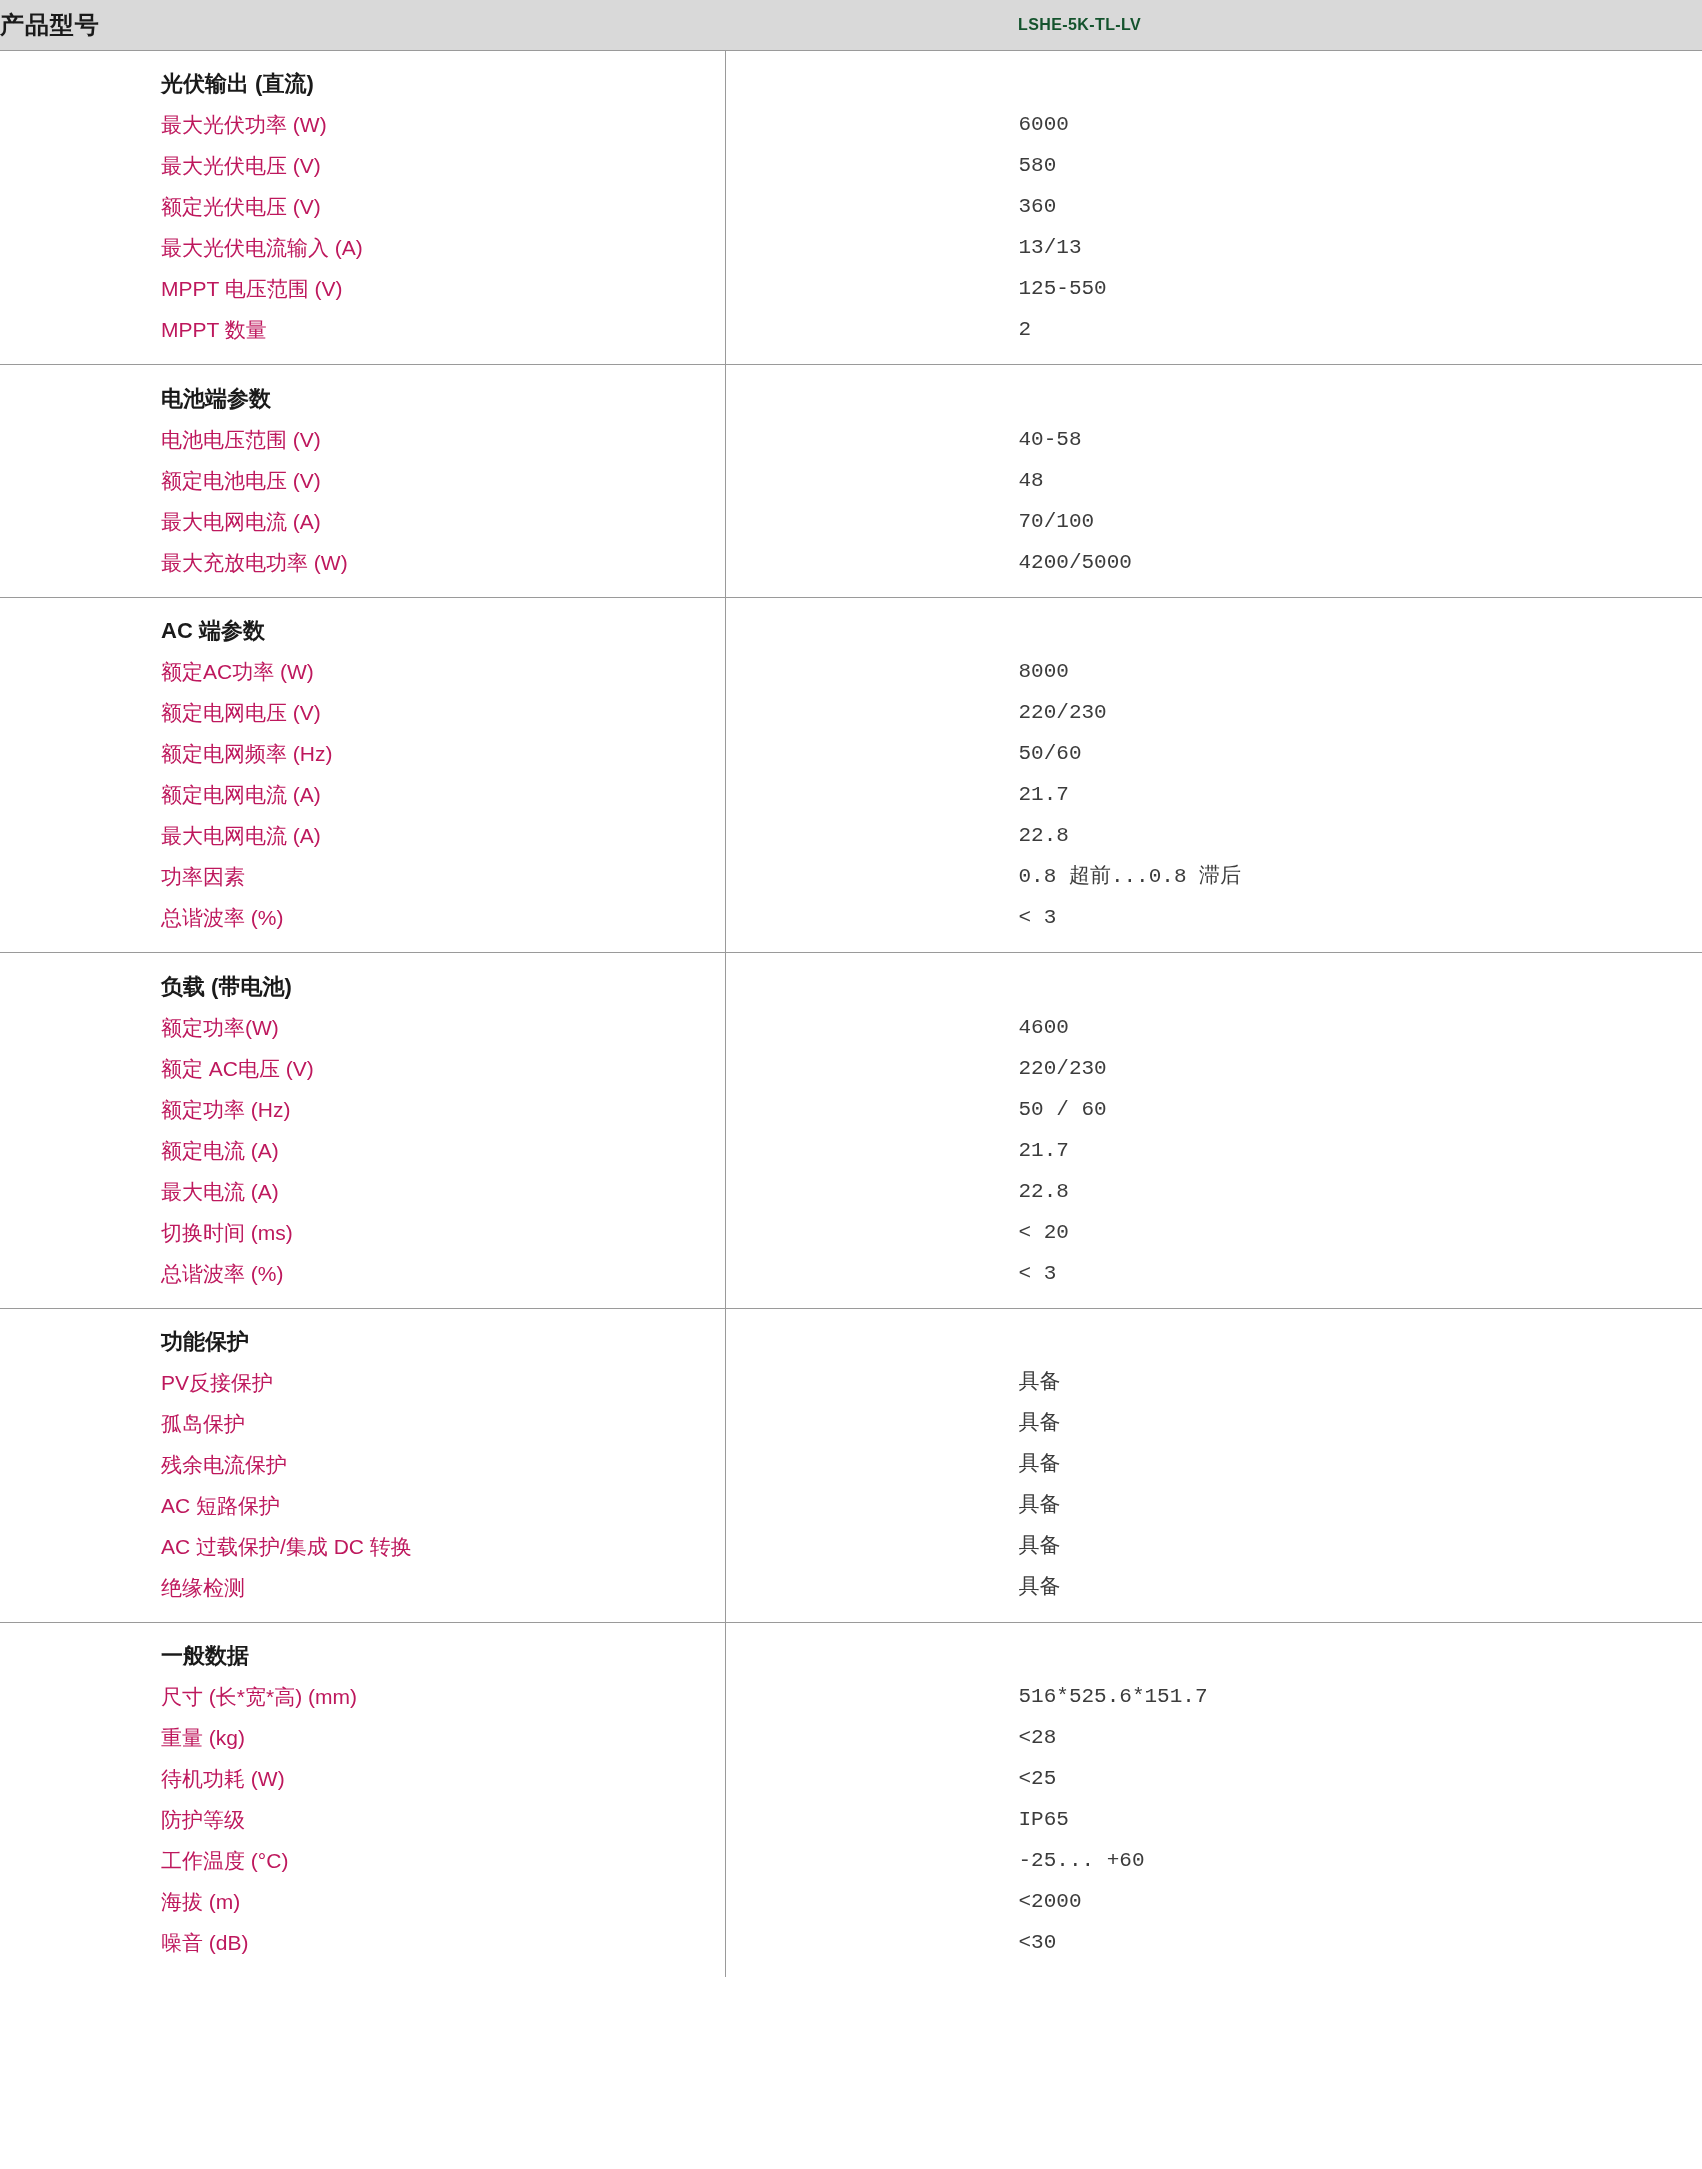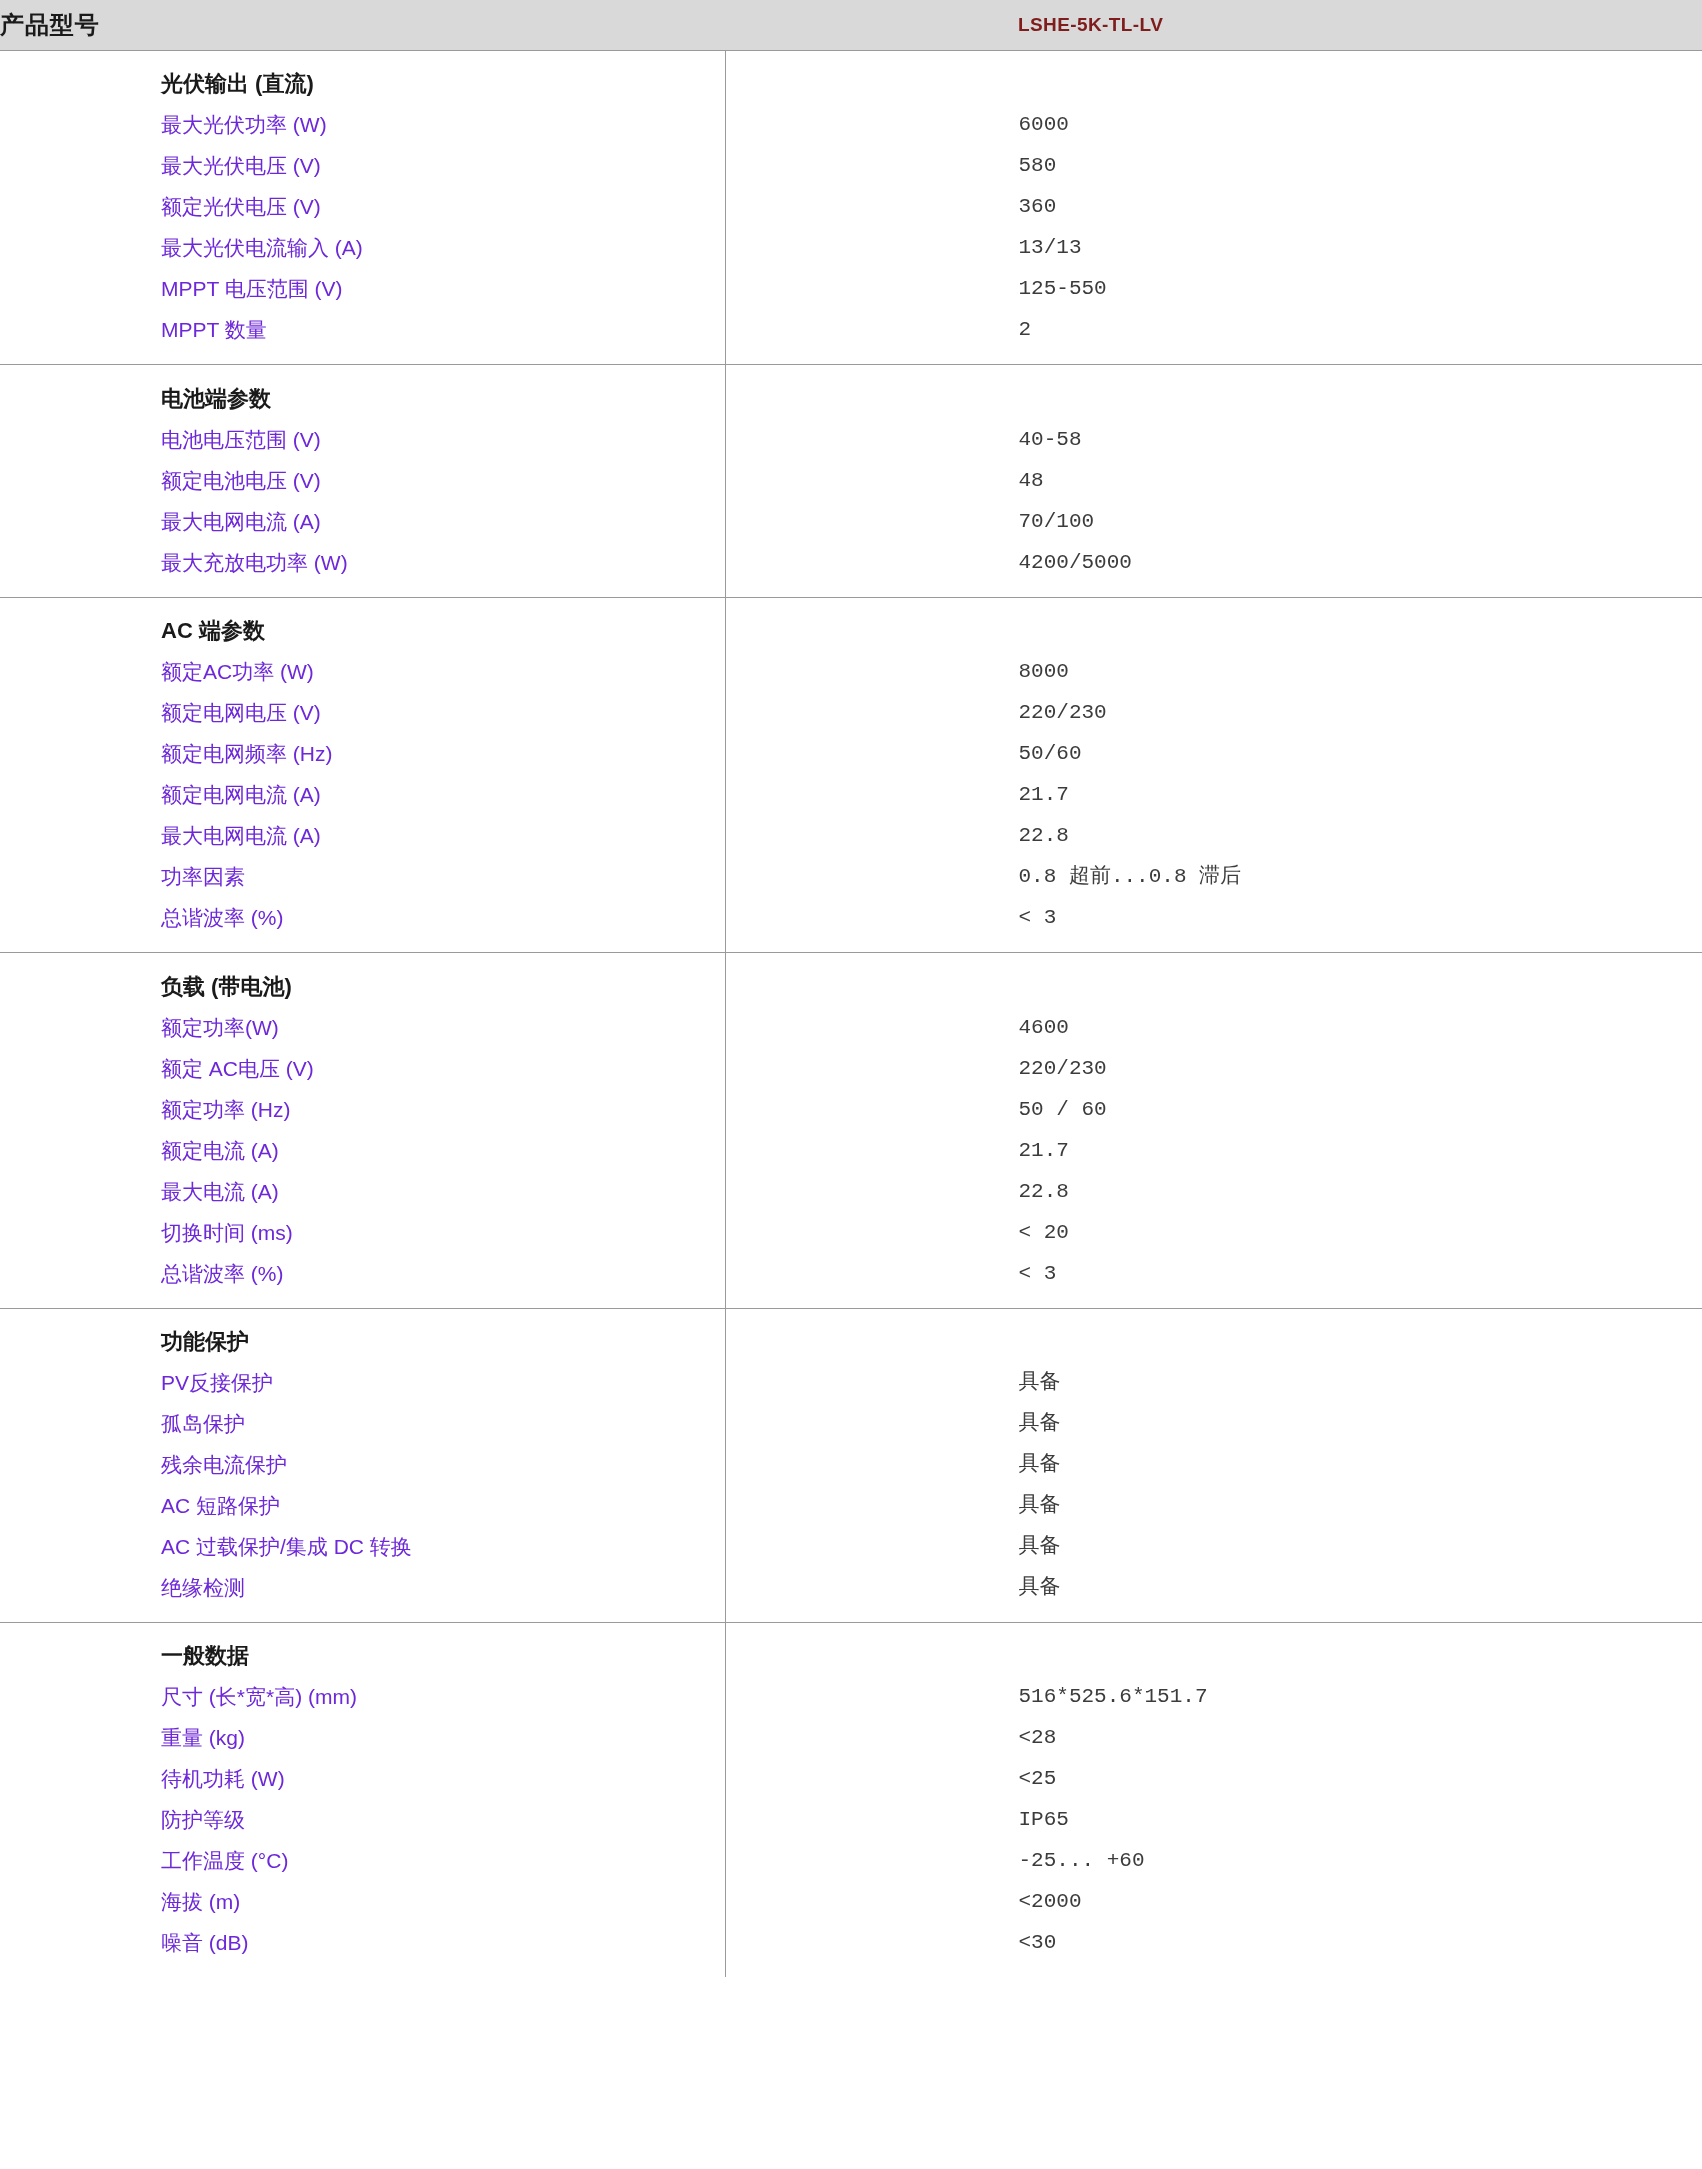--- a/index.html
+++ b/index.html
@@ -32,23 +32,23 @@
     height: 50px;
     vertical-align: middle;
   }
   .hdr-left {
     font-size: 24px;
     font-weight: bold;
     color: #1a1a1a;
     letter-spacing: 0.9px;
   }
   .hdr-right {
-    font-size: 19px;
+    font-size: 16px;
     font-weight: bold;
-    color: #7f1d1d;
+    color: #14532d;
     padding-left: 293px;
     letter-spacing: 0.4px;
   }
 
   
   tr.section-row > td {
     border-top: 0.9px solid #9a9a9a;
     padding: 0;
     vertical-align: top;
   }
@@ -68,21 +68,21 @@
     line-height: 41px;
     height: 41px;
     white-space: nowrap;
   }
   .spacer-title {
     height: 41px;
     line-height: 41px;
   }
   .row-label {
     font-size: 21px;
-    color: #6d28d9;
+    color: #be185d;
     line-height: 41px;
     height: 41px;
     white-space: nowrap;
   }
   .row-value {
     font-size: 21px;
     color: #3c3c3c;
     line-height: 41px;
     height: 41px;
     white-space: nowrap;

